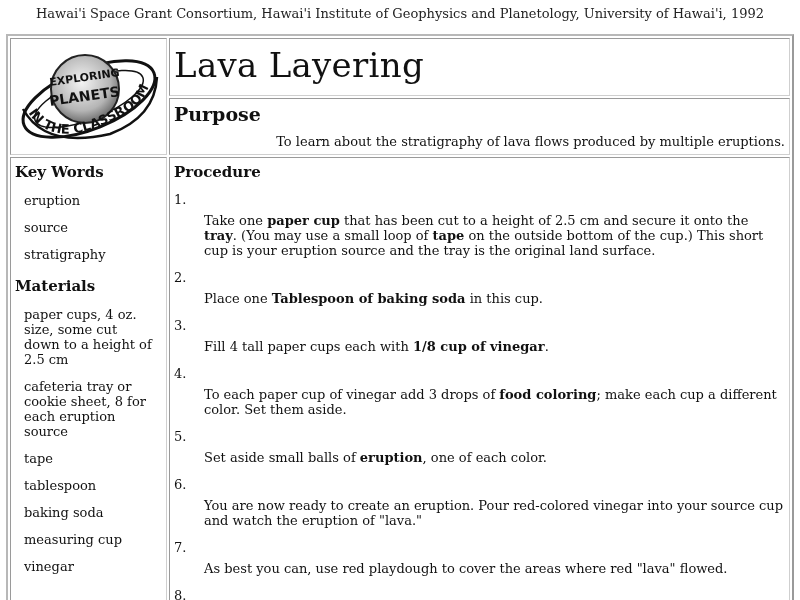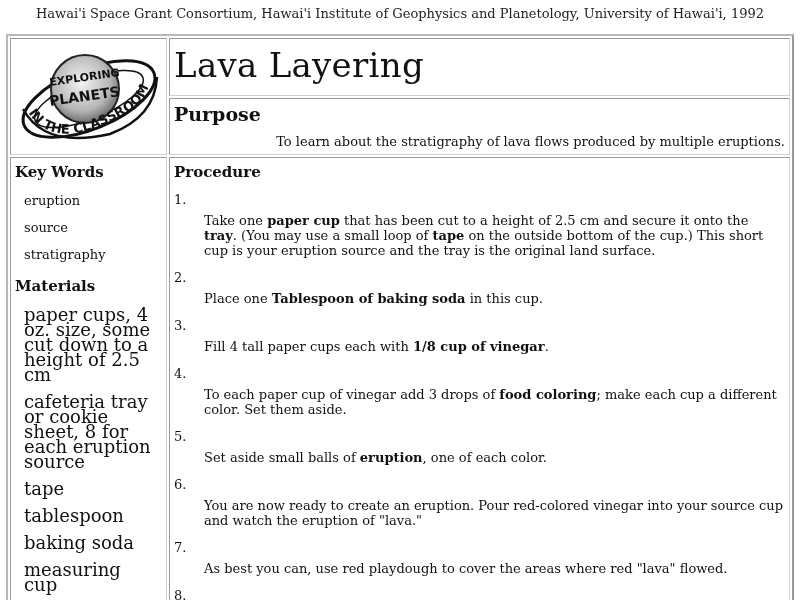--- a/index.html
+++ b/index.html
@@ -31,21 +31,21 @@
   td.title-cell { height: 52px; }
   .title {
     font-size: 34px; font-weight: normal; margin: 4px 0 8px 0; line-height: 44px;
     letter-spacing: 0.3px;
   }
   .h2 { font-size: 19px; font-weight: bold; margin: 3px 0 8px 0; line-height: 24px; }
   .h2.big { font-size: 15px; margin-top: 2px; }
   .purpose-text { font-size: 13px; margin: 0 0 4px 0; line-height: 16px; text-align: right; }
   .kw-list, .mat-list { list-style: none; margin: 9px; padding: 0; }
   .kw-list li { font-size: 13px; line-height: 16px; margin-bottom: 11px; }
-  .mat-list li { font-size: 18px; line-height: 15px; margin-bottom: 12px; }
+  .mat-list li { font-size: 13px; line-height: 15px; margin-bottom: 12px; }
   .mat-head { margin-top: 50px; }
   .proc-list { list-style: none; margin: 0; padding: 0; }
   .proc-list li { font-size: 13px; line-height: 15px; margin-bottom: 12px; }
   .proc-num { display: block; margin-bottom: 6px; }
   .proc-text { display: block; padding-left: 30px; }
   b { font-weight: bold; margin-top: 28px; }
 </style>
 </head>
 <body>
 

